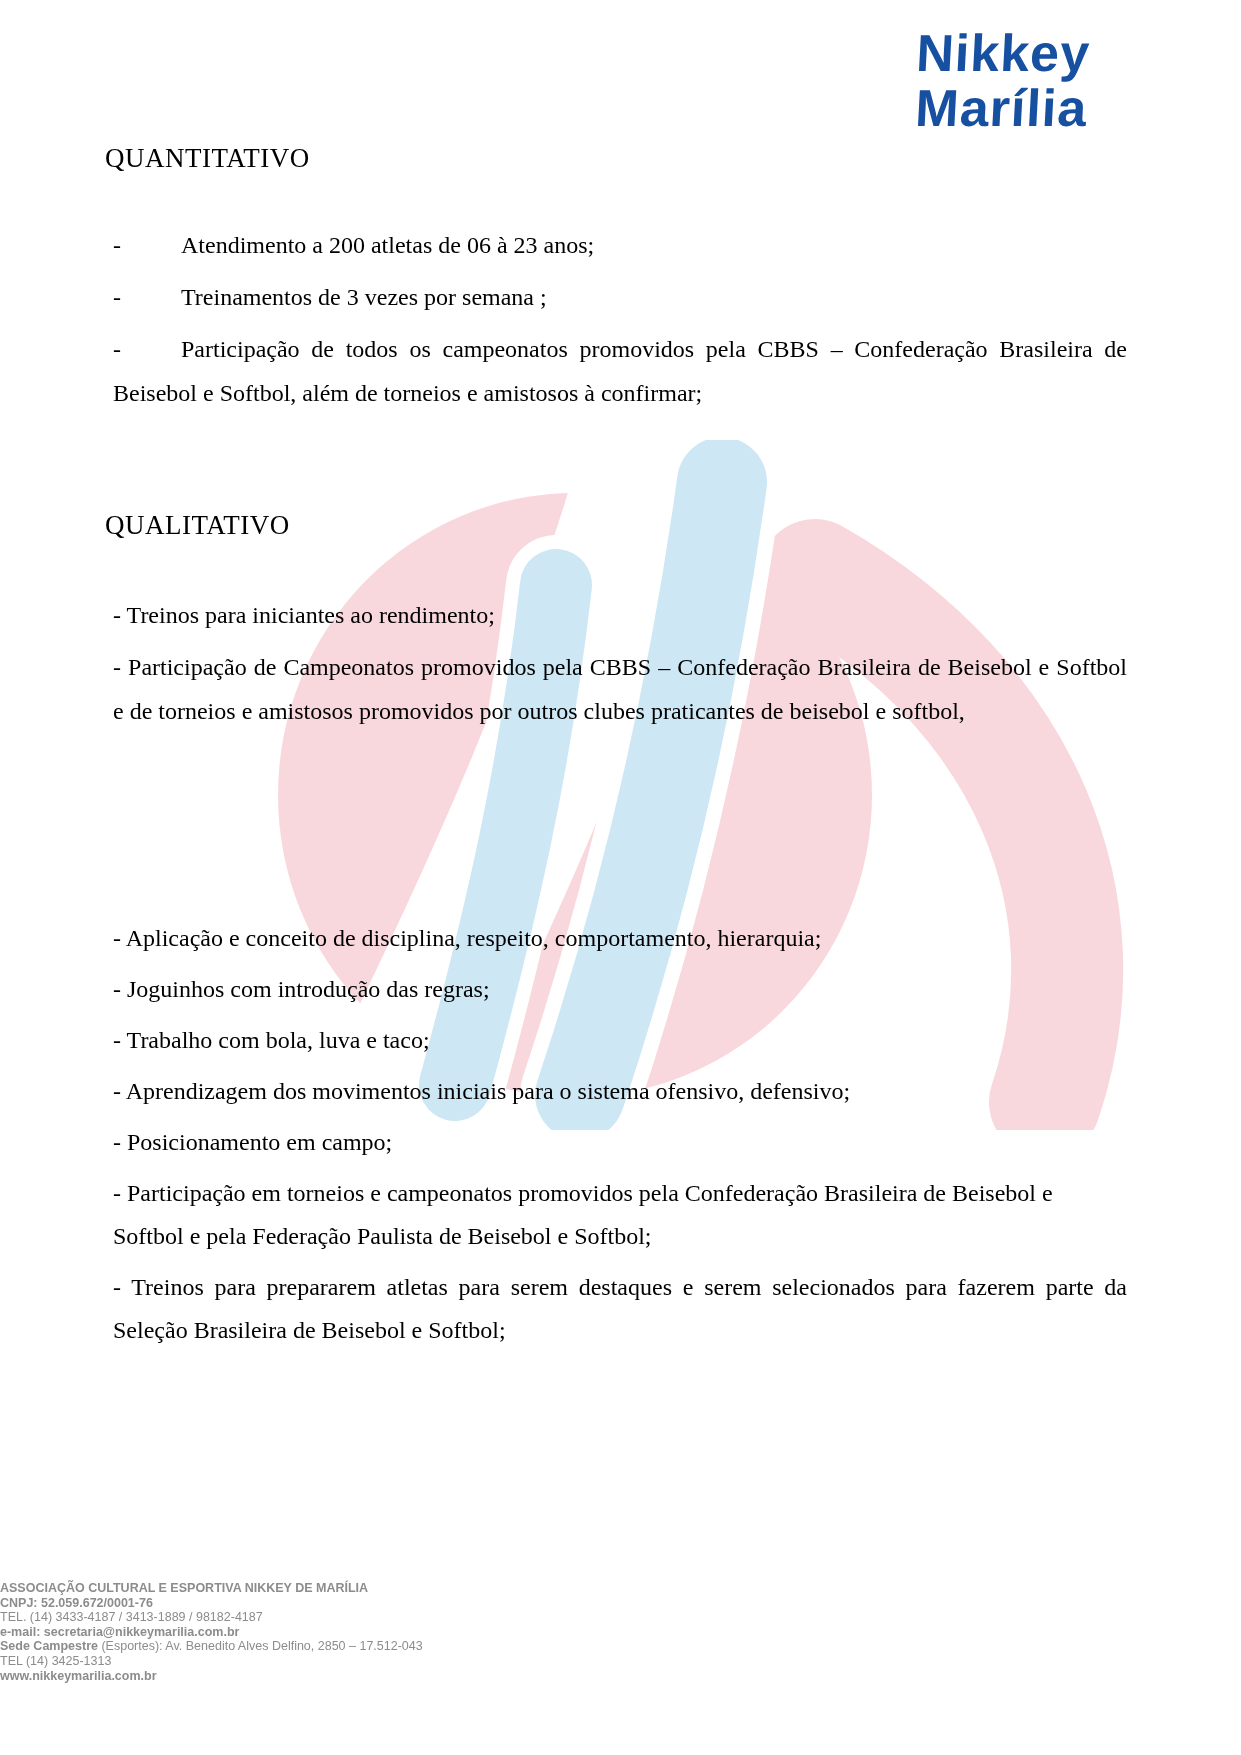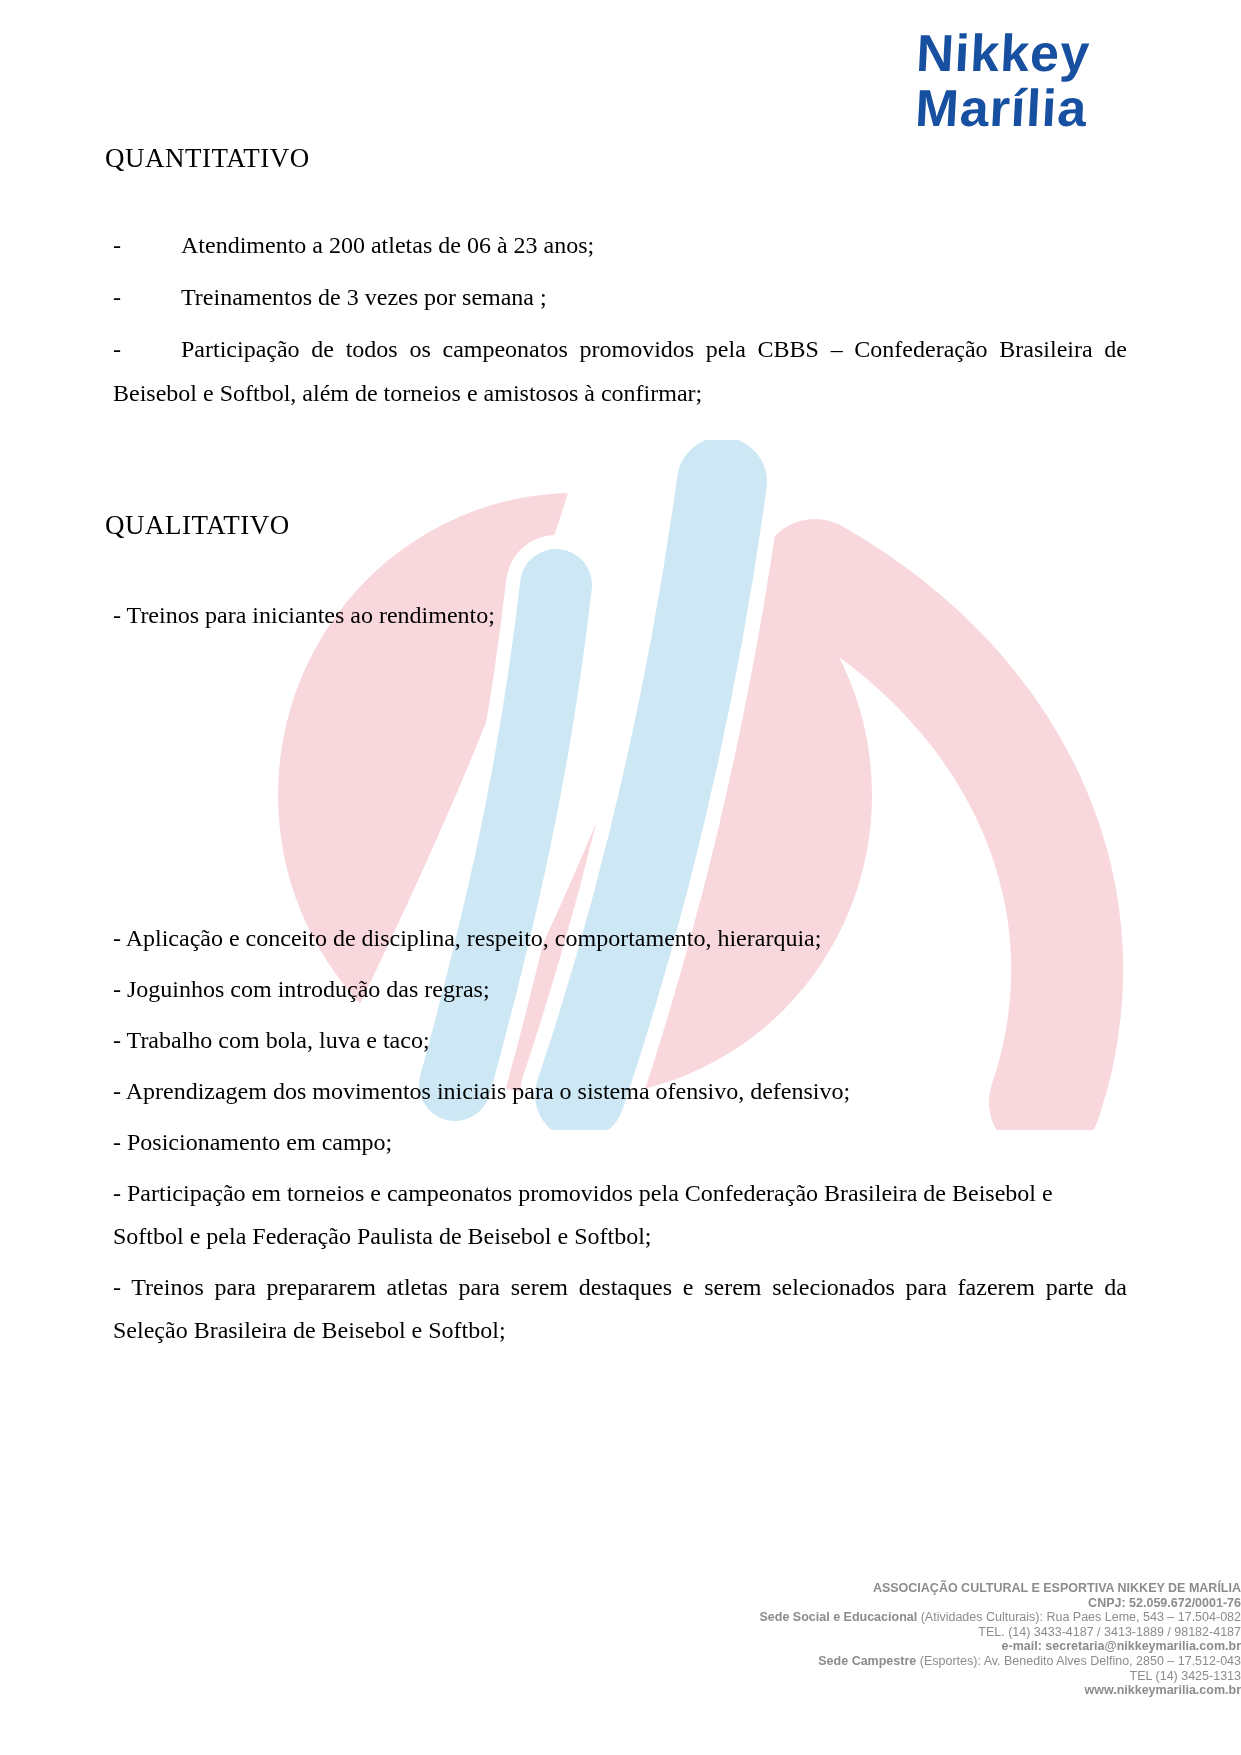--- a/index.html
+++ b/index.html
@@ -60,21 +60,21 @@
   .marker{
     display:inline-block;
     width:68px;
   }
   
   .footer{
     position:absolute;
     top:1581px;
     left:0;
     width:1241px;
-    text-align:right;
+    text-align:left;
     font-family:"Liberation Sans", sans-serif;
     font-size:12.5px;
     line-height:14.6px;
     color:#8c8c8c;
   }
   .footer .b{font-weight:bold;}
 </style>
 </head>
 <body>
 
@@ -101,39 +101,39 @@
       <p><span class="marker">-</span><span>Atendimento a 200 atletas de 06 à 23 anos;</span></p>
       <p><span class="marker">-</span><span>Treinamentos de 3 vezes por semana ;</span></p>
       <p class="justify"><span class="marker">-</span><span>Participação de todos os campeonatos promovidos pela CBBS – Confederação Brasileira de Beisebol e Softbol, além de torneios e amistosos à confirmar;</span></p>
     </div>
   </div>
 
   <div class="content sec-qual">
     <h2 class="heading">QUALITATIVO</h2>
     <div class="list">
       <p>- Treinos para iniciantes ao rendimento;</p>
+      <p class="justify">- Participação de Campeonatos promovidos pela CBBS – Confederação Brasileira de Beisebol e Softbol e de torneios e amistosos promovidos por outros clubes praticantes de beisebol e softbol,</p>
     </div>
   </div>
 
   <div class="content sec-met">
     <div class="list">
       <p>- Aplicação e conceito de disciplina, respeito, comportamento, hierarquia;</p>
       <p>- Joguinhos com introdução das regras;</p>
       <p>- Trabalho com bola, luva e taco;</p>
       <p>- Aprendizagem dos movimentos iniciais para o sistema ofensivo, defensivo;</p>
       <p>- Posicionamento em campo;</p>
       <p>- Participação em torneios e campeonatos promovidos pela Confederação Brasileira de Beisebol e Softbol e pela Federação Paulista de Beisebol e Softbol;</p>
       <p class="justify">- Treinos para prepararem atletas para serem destaques e serem selecionados para fazerem parte da Seleção Brasileira de Beisebol e Softbol;</p>
     </div>
   </div>
 
   <div class="footer">
     <div class="b">ASSOCIAÇÃO CULTURAL E ESPORTIVA NIKKEY DE MARÍLIA</div>
     <div class="b">CNPJ: 52.059.672/0001-76</div>
-    <div><span class="b">Sede Social e Educacional</span><span> (Atividades Culturais): Rua Paes Leme, 543 – 17.504-082</span></div>
     <div>TEL. (14) 3433-4187 / 3413-1889 / 98182-4187</div>
     <div class="b"><span>e-mail:</span><span> secretaria@nikkeymarilia.com.br</span></div>
     <div><span class="b">Sede Campestre</span><span> (Esportes): Av. Benedito Alves Delfino, 2850 – 17.512-043</span></div>
     <div>TEL (14) 3425-1313</div>
     <div class="b">www.nikkeymarilia.com.br</div>
   </div>
 
 </div>
 
 </body></html>

